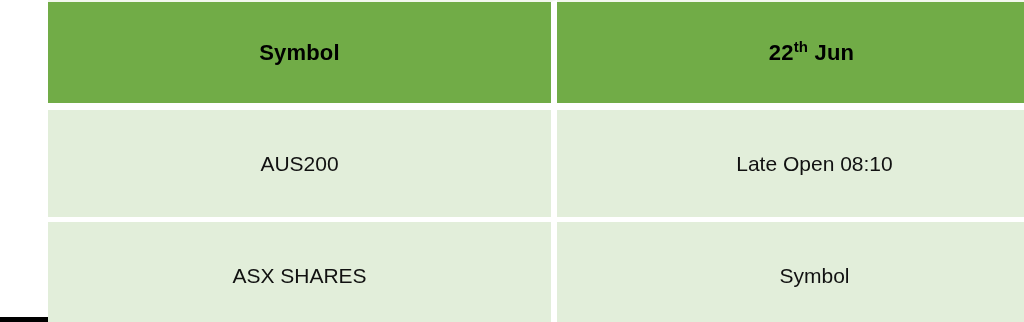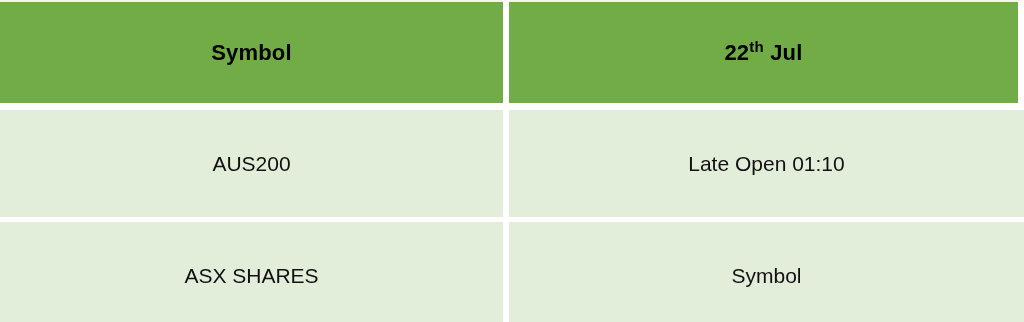--- a/index.html
+++ b/index.html
@@ -16,20 +16,21 @@
     font-family: "Liberation Sans", "DejaVu Sans", sans-serif;
   }
 
   .table-wrap {
     position: relative;
     width: 1024px;
     height: 322px;
     box-sizing: border-box;
     background: #ffffff;
     border-bottom: 5px solid #000000;
+    padding-left: 48px;
   }
 
   .market-table {
     width: 1024px;
     border-collapse: separate;
     border-spacing: 0;
     table-layout: fixed;
   }
 
   .market-table col.col-symbol { width: 509px; }
@@ -111,32 +112,32 @@
       <col class="col-symbol">
       <col class="col-value">
     </colgroup>
 
     <thead>
       <tr class="header-row">
         <th class="cell-symbol">
           <span class="cell-text">Symbol</span>
         </th>
         <th class="cell-value">
-          <span class="cell-text"><span>22</span><span class="sup-ordinal">th</span><span> Jul</span></span>
+          <span class="cell-text"><span>22</span><span class="sup-ordinal">th</span><span> Jun</span></span>
         </th>
       </tr>
     </thead>
 
     <tbody>
       <tr class="data-row row-first">
         <td class="cell-symbol">
           <span class="cell-text">AUS200</span>
         </td>
         <td class="cell-value">
-          <span class="cell-text">Late Open 01:10</span>
+          <span class="cell-text">Late Open 08:10</span>
         </td>
       </tr>
 
       <tr class="data-row row-last">
         <td class="cell-symbol">
           <span class="cell-text">ASX SHARES</span>
         </td>
         <td class="cell-value">
           <span class="cell-text">Symbol</span>
         </td>

